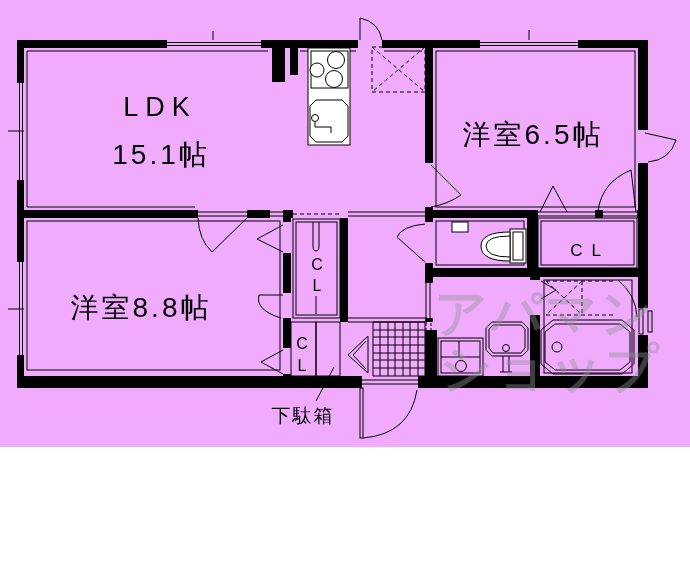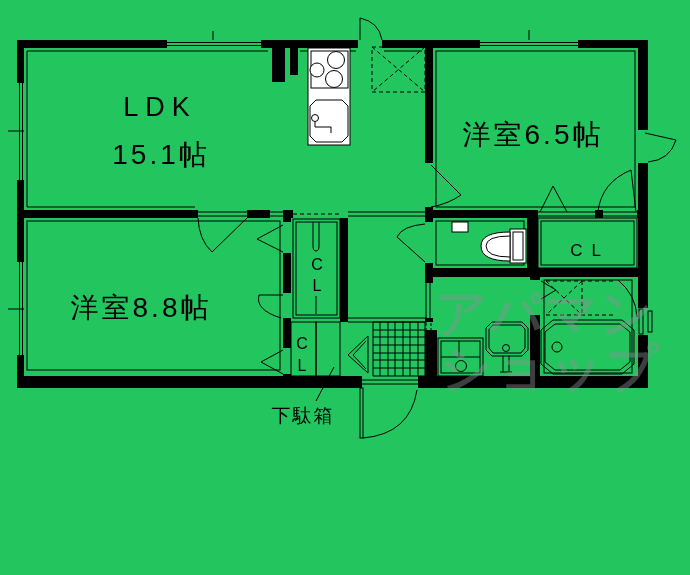--- a/index.html
+++ b/index.html
@@ -1,16 +1,16 @@
 <!DOCTYPE html>
 <html><head>
 <meta charset="utf-8">
 <style>
   html,body{margin:0;padding:0;background:#fff;}
-  .stage{position:relative;width:690px;height:575px;background:#22c55e;overflow:hidden;
+  .stage{position:relative;width:690px;height:447px;background:#f0abfc;overflow:hidden;
          font-family:"Liberation Sans","DejaVu Sans",sans-serif;}
   svg text{font-family:"Liberation Sans","DejaVu Sans",sans-serif;fill:#000;}
   text.room{font-size:28px;letter-spacing:3px;text-anchor:middle;}
   text.ldk{font-size:27px;letter-spacing:7px;text-anchor:middle;}
   text.cl{font-size:16px;text-anchor:middle;letter-spacing:2px;}
   text.clwide{font-size:17px;text-anchor:middle;letter-spacing:9px;}
   text.small{font-size:19px;text-anchor:middle;letter-spacing:2px;}
   text.wm{font-size:52px;font-weight:bold;text-anchor:middle;letter-spacing:2px;
           fill:#8f9496;fill-opacity:0.42;}
 </style>

